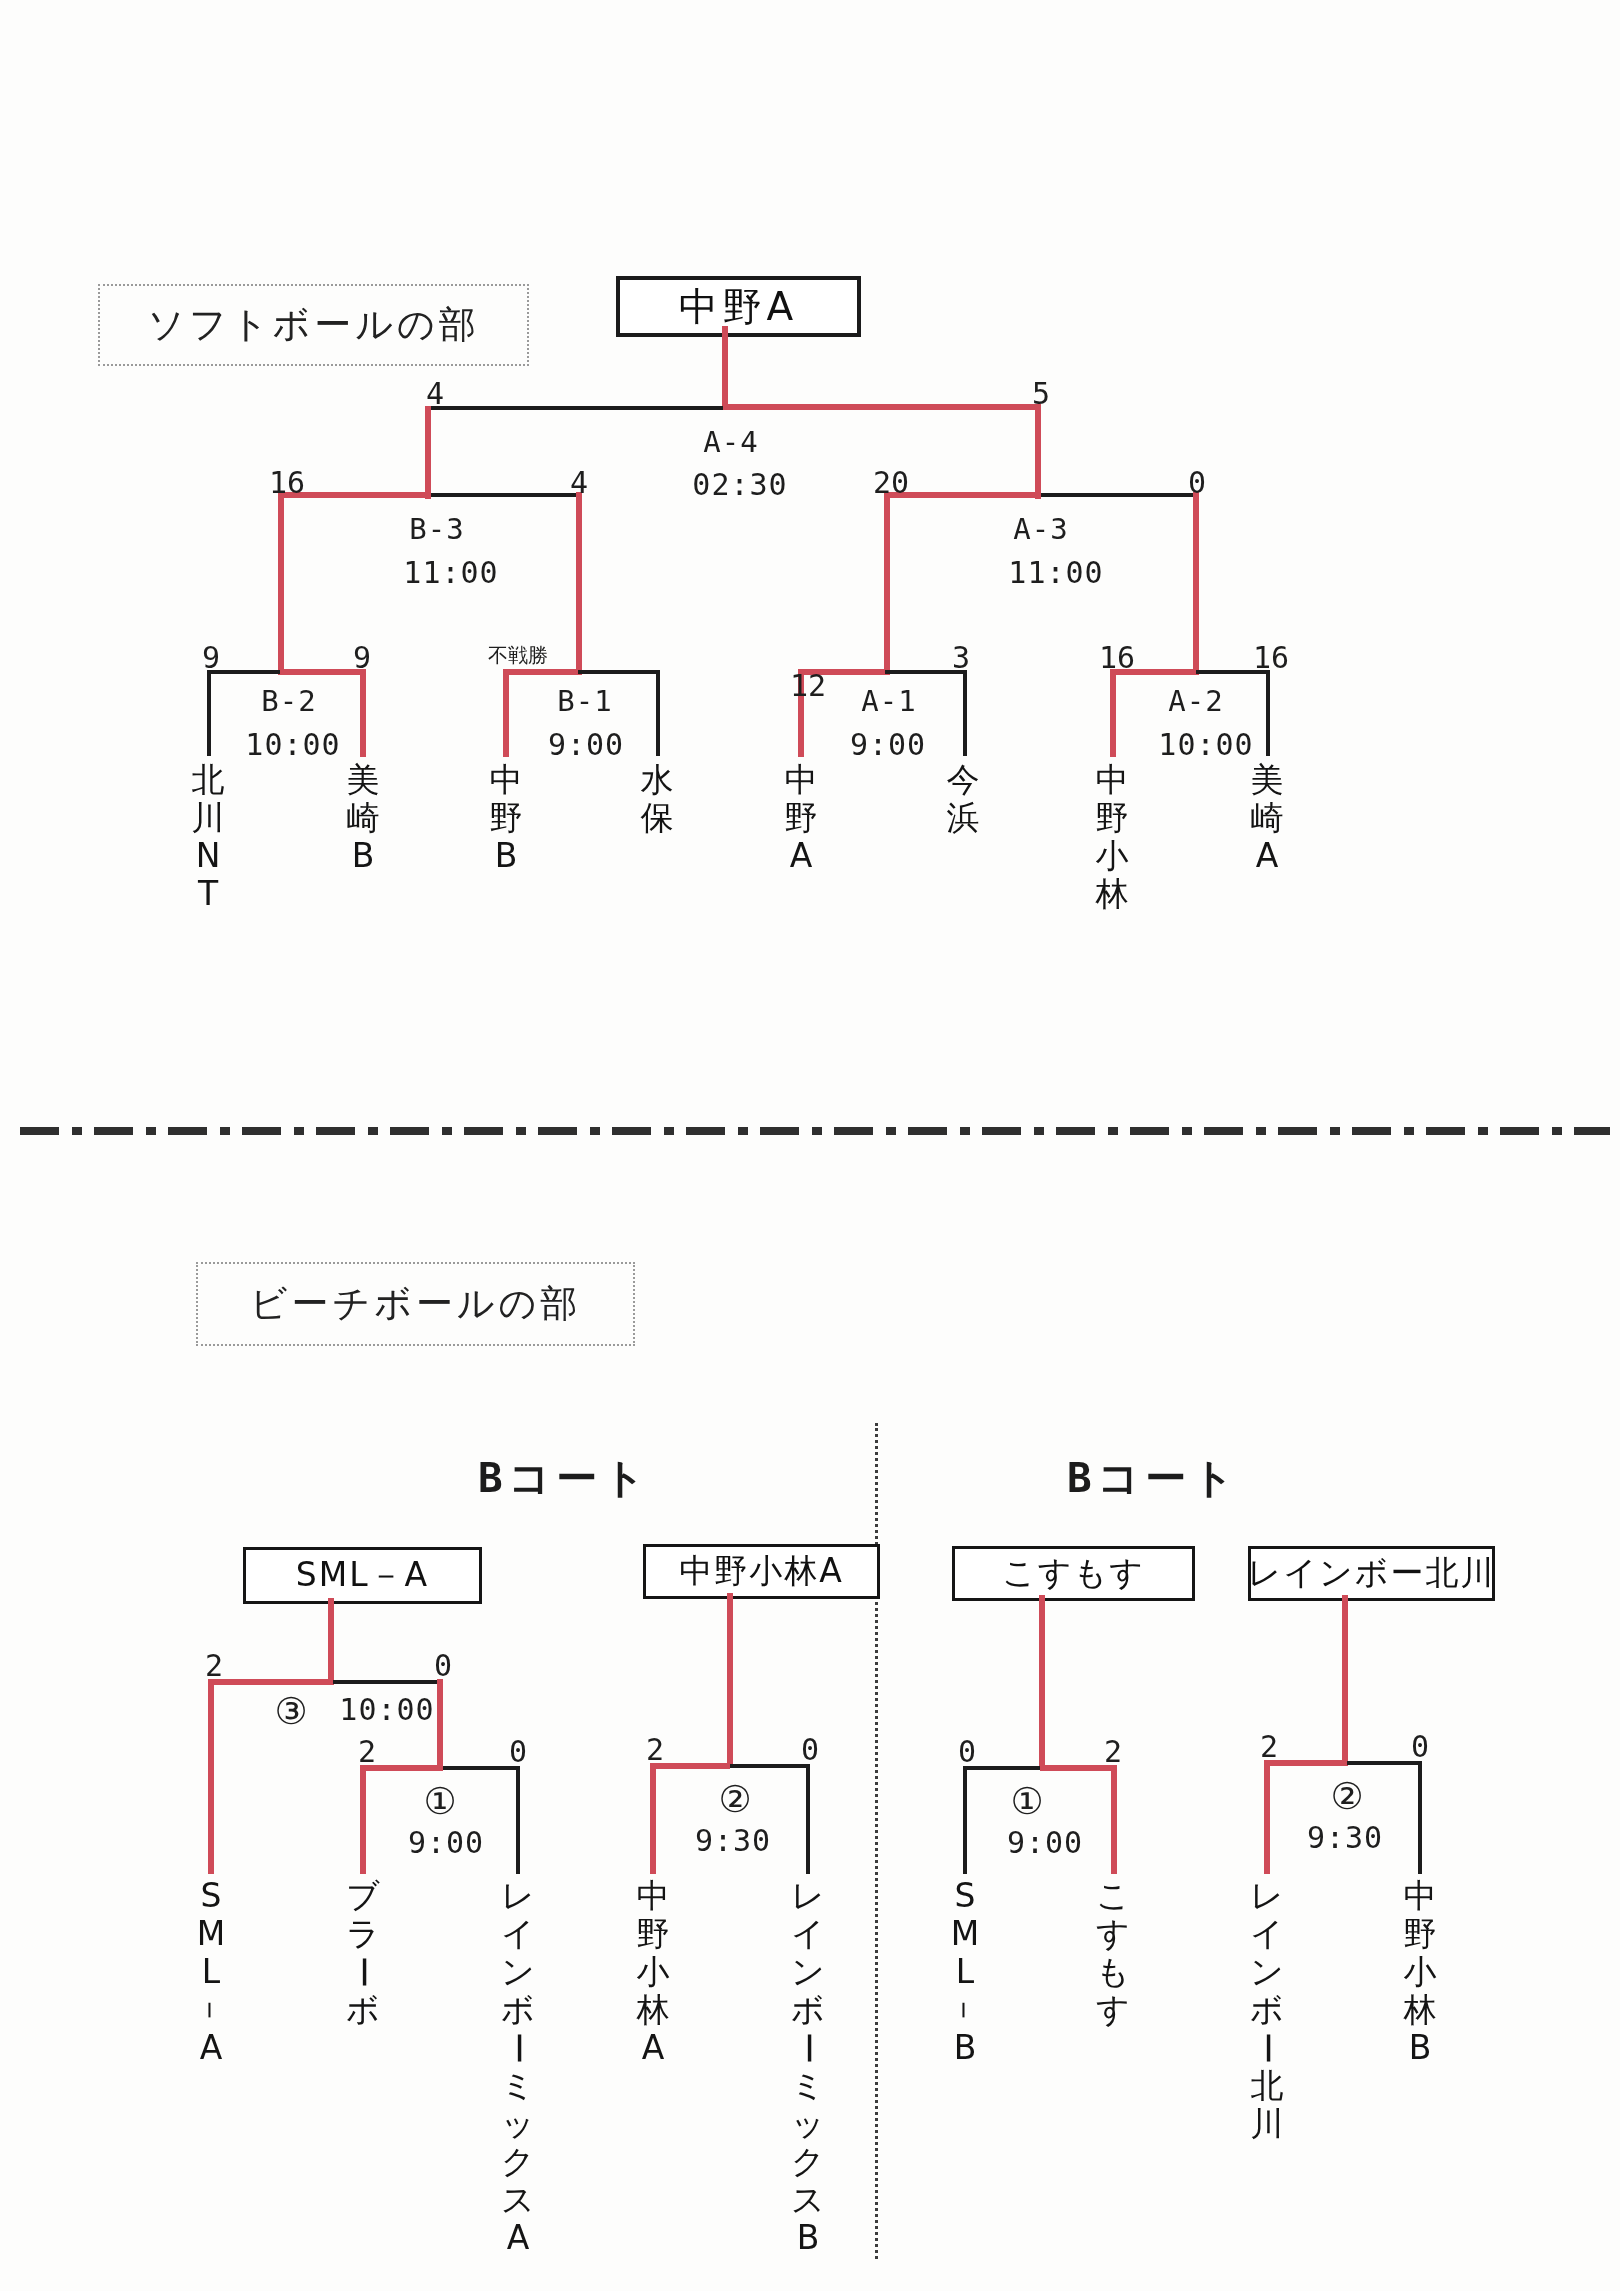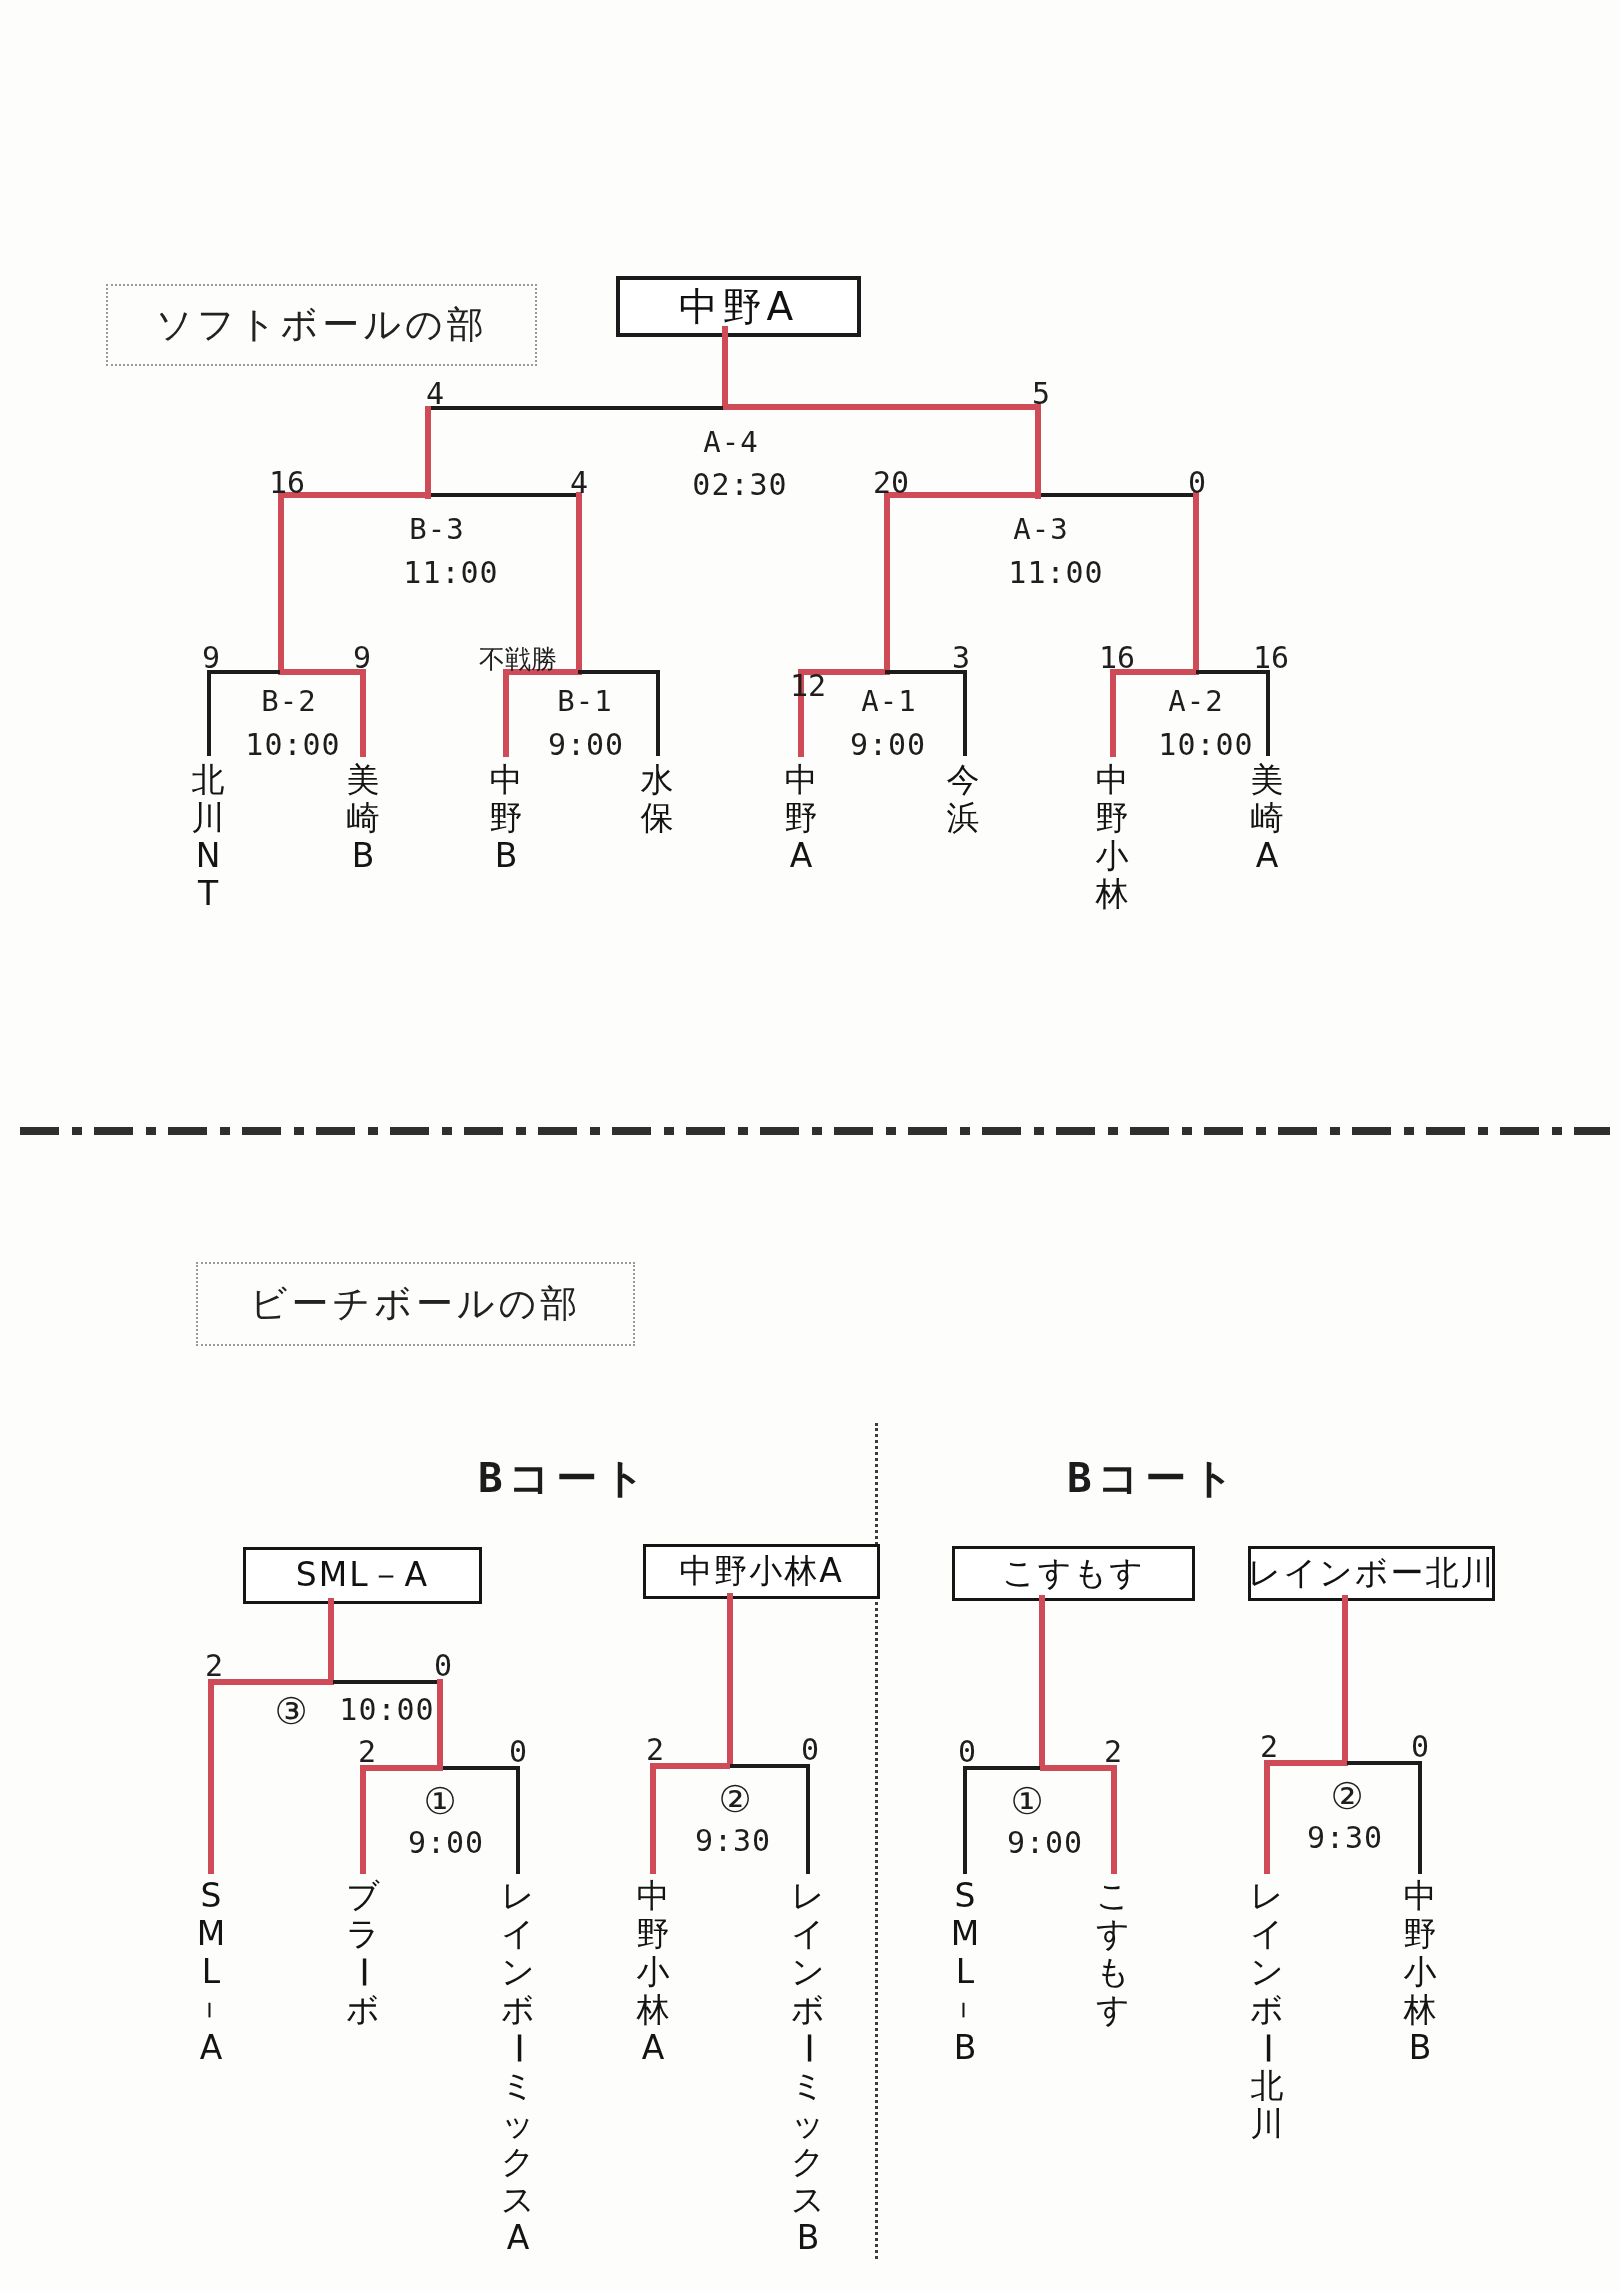--- a/index.html
+++ b/index.html
@@ -57,37 +57,37 @@
   .line.adv{background:var(--adv,#cf4b58);}
   .line.blk{background:var(--blk,#1c1c1c);}
   .txt{
     position:absolute;transform:translateX(-50%);
     white-space:nowrap;color:#1e1e1e;
     font-family:"DejaVu Sans Mono","Liberation Mono",monospace;
   }
   .txt.score{font-size:30px;font-weight:500;}
   .txt.mlabel{font-size:29px;letter-spacing:1px;}
   .txt.mtime{font-size:30px;letter-spacing:1px;}
-  .txt.note{font-size:26px;font-family:"DejaVu Sans","Liberation Sans",sans-serif;}
+  .txt.note{font-size:20px;font-family:"DejaVu Sans","Liberation Sans",sans-serif;}
   .txt.circ{font-size:37px;font-family:"DejaVu Sans","Liberation Sans",sans-serif;}
   .vname{
     position:absolute;transform:translateX(-50%);
     display:flex;flex-direction:column;align-items:center;
     font-size:33px;line-height:38px;color:#141414;letter-spacing:0;
   }
   .vname span{display:block;height:38px;}
   .vname span.rot{transform:rotate(90deg);}
 </style>
 </head>
 <body>
 
 <div class="page" id="page">
 
 
-  <div class="label-box" style="left:106px;top:284px;width:427px;height:78px;">
+  <div class="label-box" style="left:98px;top:284px;width:427px;height:78px;">
     <span>ソフトボールの部</span>
   </div>
 
   <div class="champion-box">
     <span>中野A</span>
   </div>
 
   <div class="h-divider"></div>
 
   <div class="label-box" style="left:196px;top:1262px;width:435px;height:80px;">

